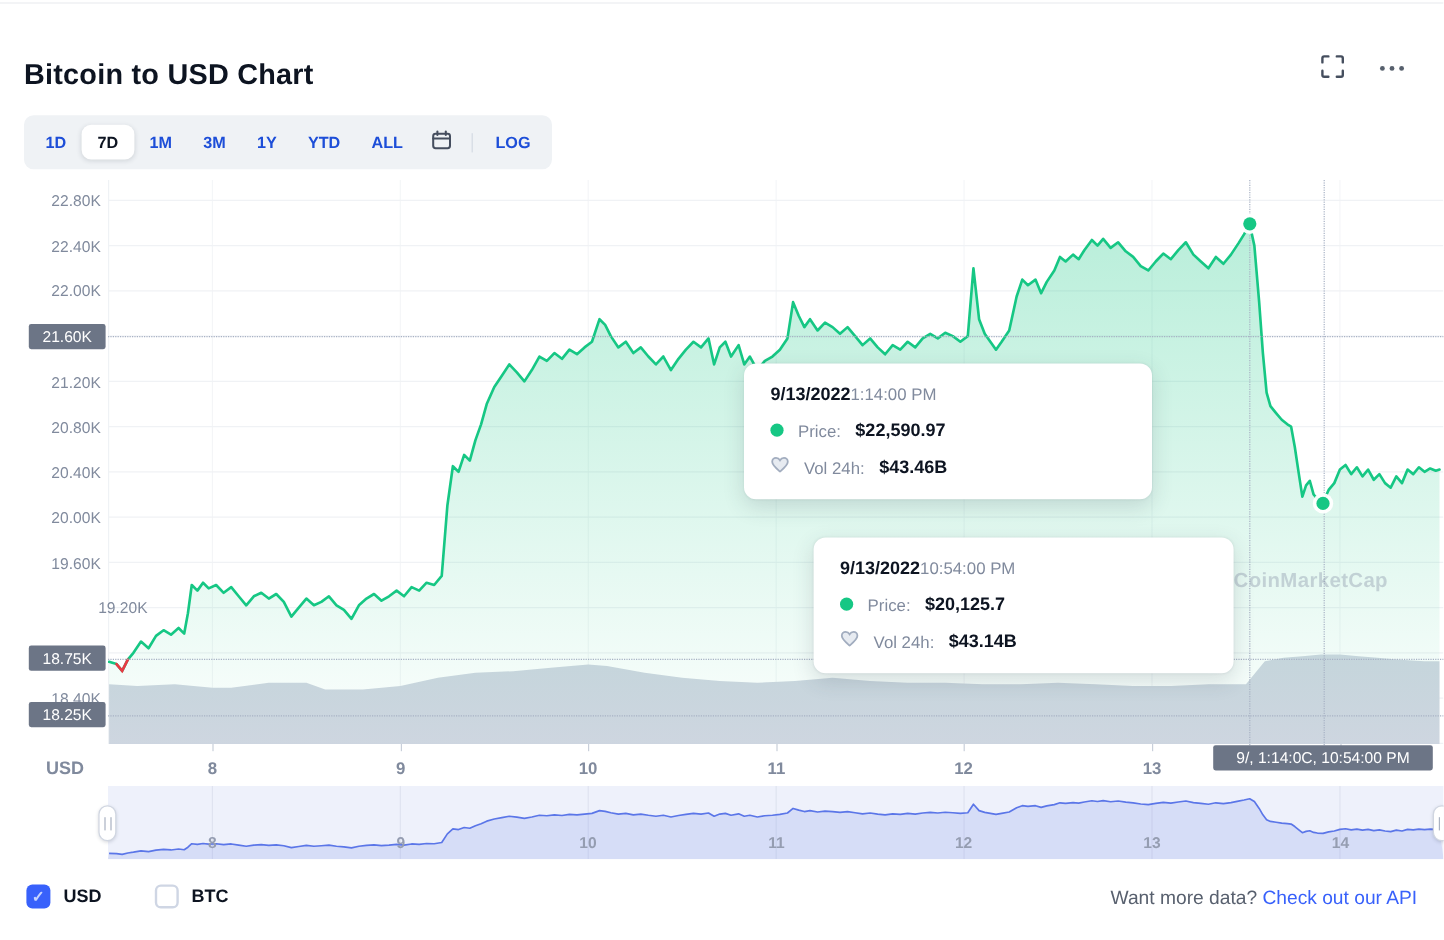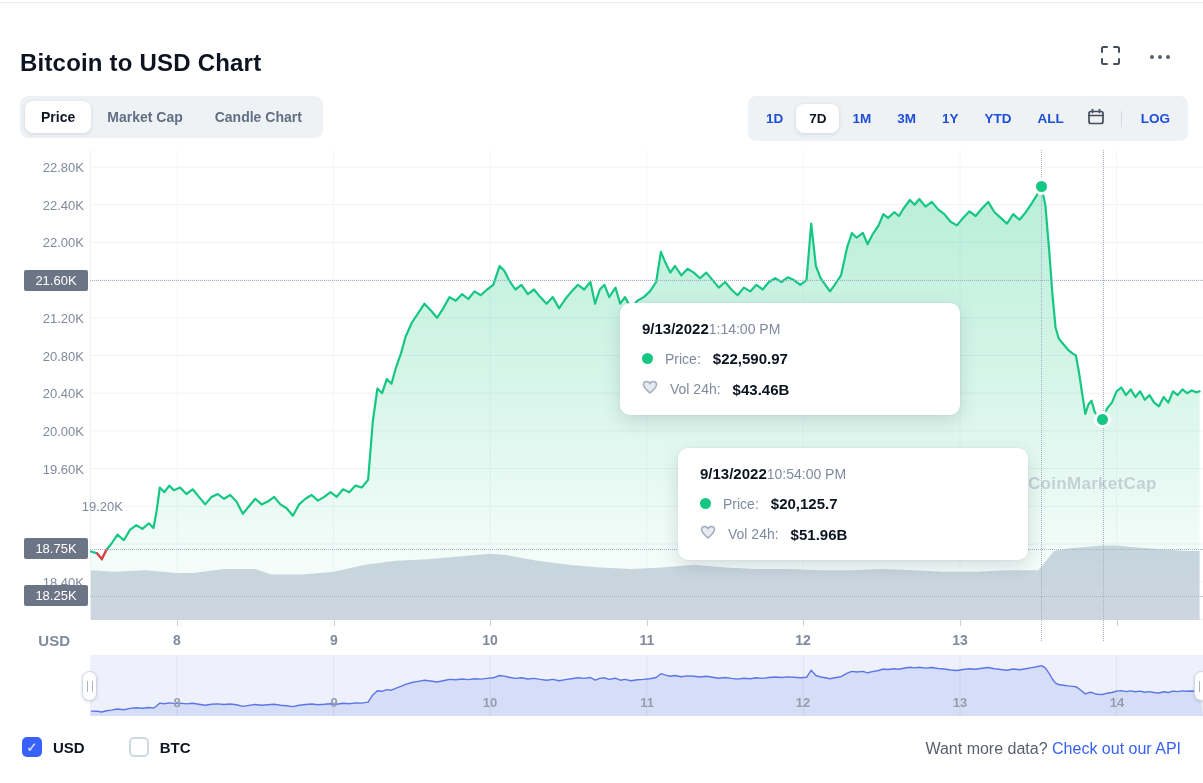--- a/index.html
+++ b/index.html
@@ -72,25 +72,20 @@
   <button class="icon-btn">
     <span class="dots">
         <i></i>
         <i></i>
         <i></i>
       </span>
   </button>
 </div>
 
 <div class="controls">
-  <div class="seg" id="typetabs">
-      <button class="seg-btn active">Price</button>
-      <button class="seg-btn">Market Cap</button>
-      <button class="seg-btn">Candle Chart</button>
-    </div>
   <div class="seg rangeseg" id="rangetabs">
       <button class="seg-btn">1D</button>
       <button class="seg-btn active">7D</button>
       <button class="seg-btn">1M</button>
       <button class="seg-btn">3M</button>
       <button class="seg-btn">1Y</button>
       <button class="seg-btn">YTD</button>
       <button class="seg-btn">ALL</button>
       <button class="seg-btn" style="padding: 7px 10px;"><span><svg width="18" height="18" viewBox="0 0 18 18" fill="none" stroke="#454e5e" stroke-width="1.7" stroke-linecap="round">
             <rect x="2" y="3.5" width="14" height="12" rx="2"></rect>
@@ -167,20 +162,21 @@
       <div class="xtick" style="left: 647px;"></div>
       <div class="xlab" style="left: 647px;">11</div>
       <div class="xtick" style="left: 803px;"></div>
       <div class="xlab" style="left: 803px;">12</div>
       <div class="xtick" style="left: 960px;"></div>
       <div class="xlab" style="left: 960px;">13</div>
       <div class="xtick" style="left: 1117px;"></div>
     </div>
   <div class="watermark">CoinMarketCap</div>
   <div class="unitlab">USD</div>
+  <div class="xbadge">9/, 1:14:0C, 10:54:00 PM</div>
   <div class="navstrip">
     <svg id="navsvg" width="1113" height="61">
         <line x1="87.0" x2="87.0" y1="0" y2="61" stroke="#dfe3f0" stroke-width="1"></line>
         <line x1="243.6" x2="243.6" y1="0" y2="61" stroke="#dfe3f0" stroke-width="1"></line>
         <line x1="400.2" x2="400.2" y1="0" y2="61" stroke="#dfe3f0" stroke-width="1"></line>
         <line x1="556.8" x2="556.8" y1="0" y2="61" stroke="#dfe3f0" stroke-width="1"></line>
         <line x1="713.4" x2="713.4" y1="0" y2="61" stroke="#dfe3f0" stroke-width="1"></line>
         <line x1="870.0" x2="870.0" y1="0" y2="61" stroke="#dfe3f0" stroke-width="1"></line>
         <line x1="1026.6" x2="1026.6" y1="0" y2="61" stroke="#dfe3f0" stroke-width="1"></line>
         <path d="M0.9 56.1 L7.1 56.3 L11.8 57.0 L16.5 55.8 L21.2 55.1 L27.5 54.0 L33.8 54.7 L40.0 53.4 L46.3 52.8 L52.5 53.3 L58.8 52.5 L63.5 53.1 L66.6 51.0 L69.8 48.1 L74.5 48.7 L79.2 47.9 L83.9 48.4 L90.1 48.1 L96.4 48.9 L102.7 48.3 L108.9 49.3 L115.2 50.2 L121.5 49.3 L127.7 48.9 L134.0 49.5 L140.2 49.0 L146.5 49.8 L152.8 51.4 L159.0 50.4 L165.3 49.5 L171.6 50.2 L177.8 49.8 L184.1 49.3 L190.4 50.2 L196.6 50.7 L202.9 51.6 L209.1 50.2 L215.4 49.5 L221.7 49.0 L227.9 49.7 L234.2 49.3 L240.5 48.7 L246.7 49.3 L253.0 48.3 L259.3 48.7 L265.5 47.9 L271.8 48.1 L278.1 47.1 L282.8 39.9 L287.4 35.8 L292.1 36.3 L296.8 34.6 L301.5 35.2 L306.2 33.1 L310.9 31.4 L315.6 29.3 L321.9 27.5 L328.2 26.4 L334.4 25.2 L340.7 26.0 L347.0 27.0 L353.2 25.8 L359.5 24.4 L365.7 24.8 L372.0 24.0 L378.3 24.6 L384.5 23.7 L390.8 24.1 L397.1 23.4 L403.3 22.8 L409.6 20.5 L414.3 21.1 L419.0 22.3 L425.3 23.4 L431.5 22.8 L437.8 24.0 L444.0 23.4 L450.3 24.4 L456.6 25.2 L462.8 24.4 L469.1 25.8 L475.4 24.6 L481.6 23.7 L487.9 22.8 L494.2 23.4 L500.4 22.5 L505.1 25.2 L509.8 23.4 L514.5 22.8 L519.2 24.4 L525.5 23.2 L530.2 25.2 L534.9 24.4 L541.1 25.8 L547.4 24.8 L553.7 24.4 L559.9 23.7 L566.2 22.5 L570.9 18.7 L575.6 20.1 L580.3 21.3 L585.0 20.5 L591.3 21.7 L597.5 20.9 L603.8 21.3 L610.0 22.0 L616.3 21.3 L622.6 22.3 L628.8 23.2 L635.1 22.5 L641.4 23.4 L647.6 24.1 L653.9 23.2 L660.2 23.7 L666.4 22.8 L672.7 23.4 L678.9 22.5 L685.2 22.0 L691.5 22.5 L697.7 21.9 L704.0 22.3 L710.3 22.8 L716.5 22.3 L721.2 15.2 L725.9 20.5 L730.6 22.0 L735.3 22.8 L740.0 23.7 L744.7 22.8 L751.0 21.7 L757.2 18.2 L761.9 16.4 L766.6 17.0 L772.9 16.4 L777.6 17.8 L782.3 16.6 L788.6 15.5 L793.3 14.0 L798.0 14.5 L804.2 13.8 L808.9 14.3 L813.6 13.3 L819.9 12.3 L824.6 12.9 L829.3 12.2 L835.5 13.1 L841.8 12.5 L848.1 13.5 L854.3 14.0 L860.6 15.0 L866.9 15.5 L873.1 14.5 L879.4 13.7 L885.7 14.3 L891.9 13.3 L898.2 12.5 L904.5 13.8 L910.7 14.5 L917.0 15.2 L923.2 14.0 L929.5 14.7 L935.8 13.8 L942.0 12.6 L946.7 11.7 L951.4 10.6 L955.3 12.9 L959.3 18.7 L962.4 24.0 L965.5 28.1 L968.7 29.5 L973.4 30.2 L978.1 30.9 L982.8 31.4 L985.9 31.7 L989.0 33.8 L992.1 36.3 L995.3 38.9 L998.4 37.8 L1001.5 37.3 L1004.7 38.7 L1007.8 39.2 L1012.5 39.5 L1017.2 38.2 L1021.9 37.5 L1026.6 36.1 L1031.3 35.6 L1036.0 36.6 L1040.7 35.9 L1045.4 36.8 L1050.1 36.1 L1054.8 37.2 L1059.5 36.6 L1064.2 37.5 L1068.9 38.0 L1073.6 36.8 L1078.3 37.5 L1083.0 36.1 L1087.7 36.6 L1092.4 35.9 L1097.1 36.3 L1101.8 36.0 L1106.5 36.2 L1109.6 36.1 L1113 61 L0 61 Z" fill="rgba(91,118,232,0.16)"></path>
@@ -229,21 +225,21 @@
         <div class="tt-row">
           <div class="tt-dot"></div>
           <div class="tt-lbl">Price:</div>
           <div class="tt-val">$20,125.7</div>
         </div>
         <div class="tt-row">
           <div class=""><svg width="16" height="14" viewBox="0 0 16 14">
               <path d="M8 13 C4 9.5 1.5 7.5 1.5 4.8 C1.5 2.9 3 1.5 4.7 1.5 C6 1.5 7.3 2.3 8 3.5 C8.7 2.3 10 1.5 11.3 1.5 C13 1.5 14.5 2.9 14.5 4.8 C14.5 7.5 12 9.5 8 13 Z" fill="#e7ebf1" stroke="#a2adbf" stroke-width="1.5"></path>
             </svg></div>
           <div class="tt-lbl">Vol 24h:</div>
-          <div class="tt-val">$51.96B</div>
+          <div class="tt-val">$43.14B</div>
         </div>
       </div>
     </div>
 </div>
 
 <div class="legend" id="legendrow">
     <div class="legend-item">
       <div class="cbx on">✓</div>
       <div class="legend-lbl">USD</div>
     </div>

